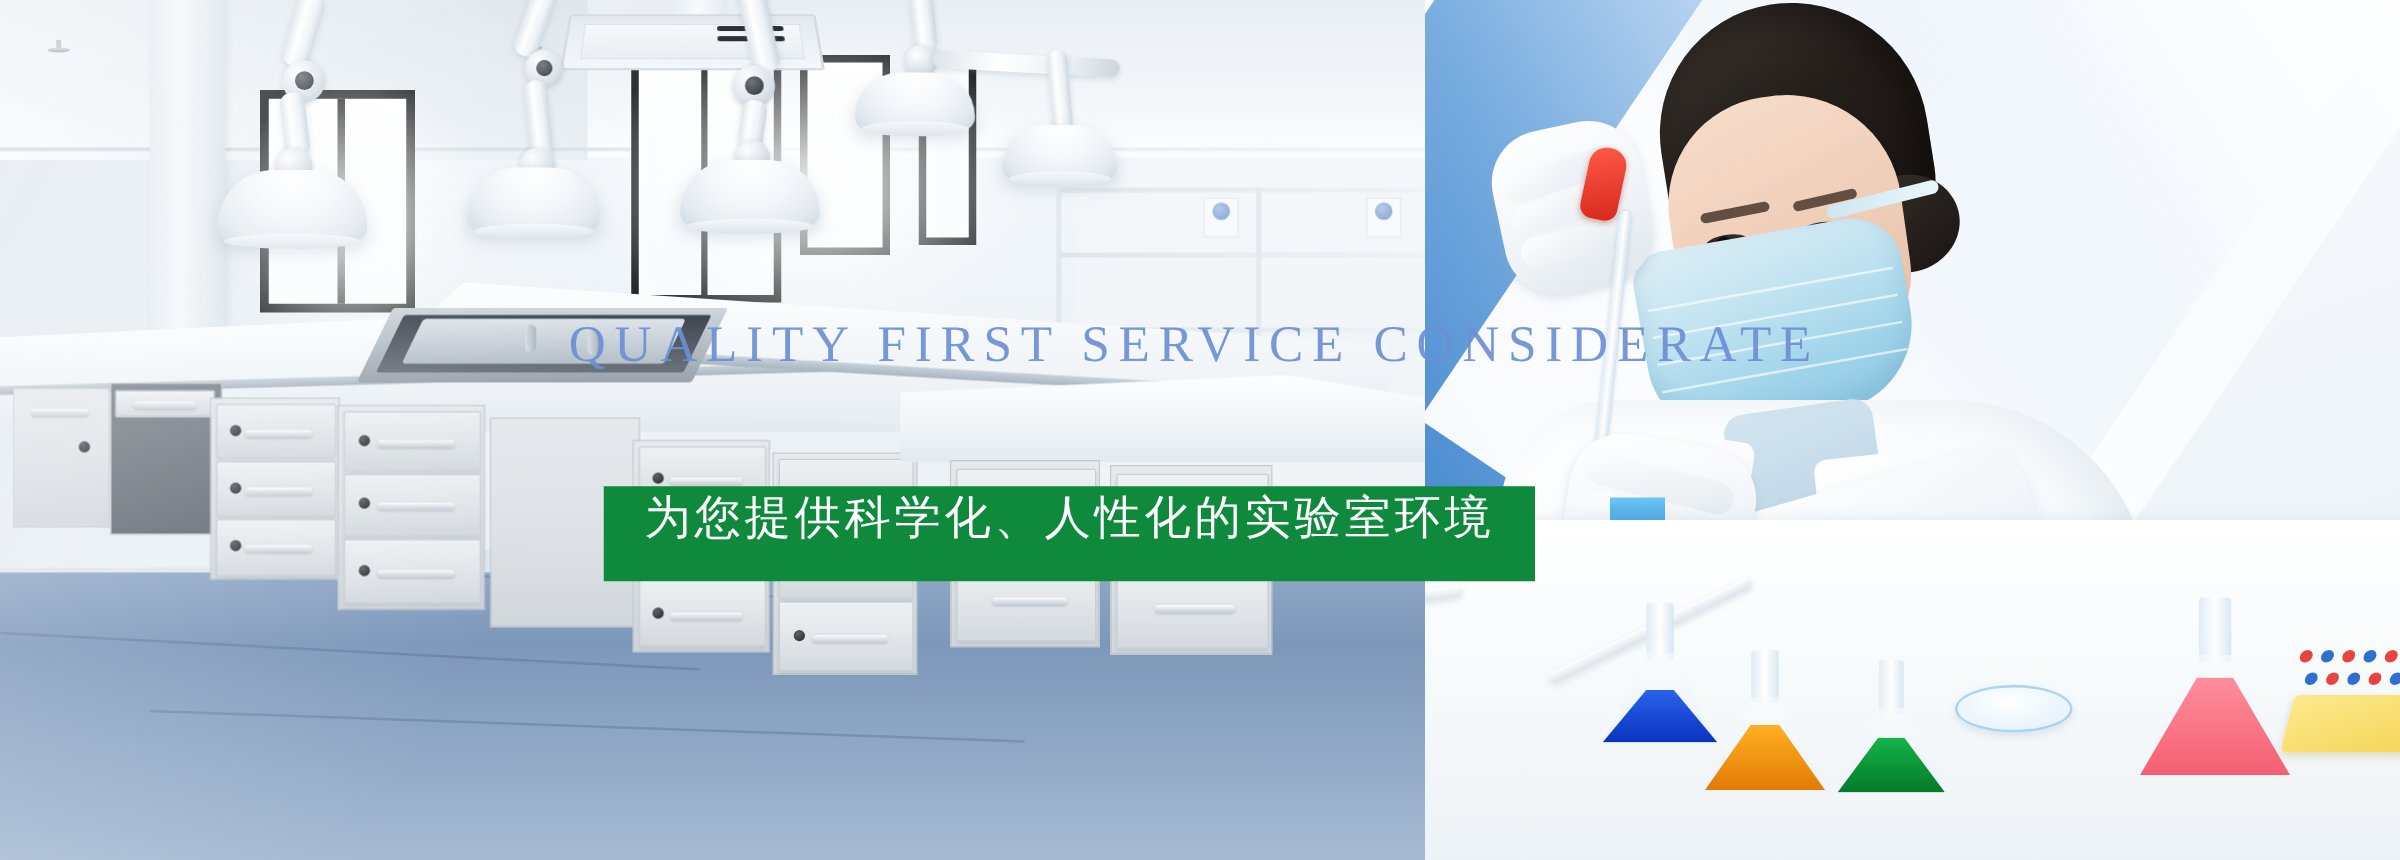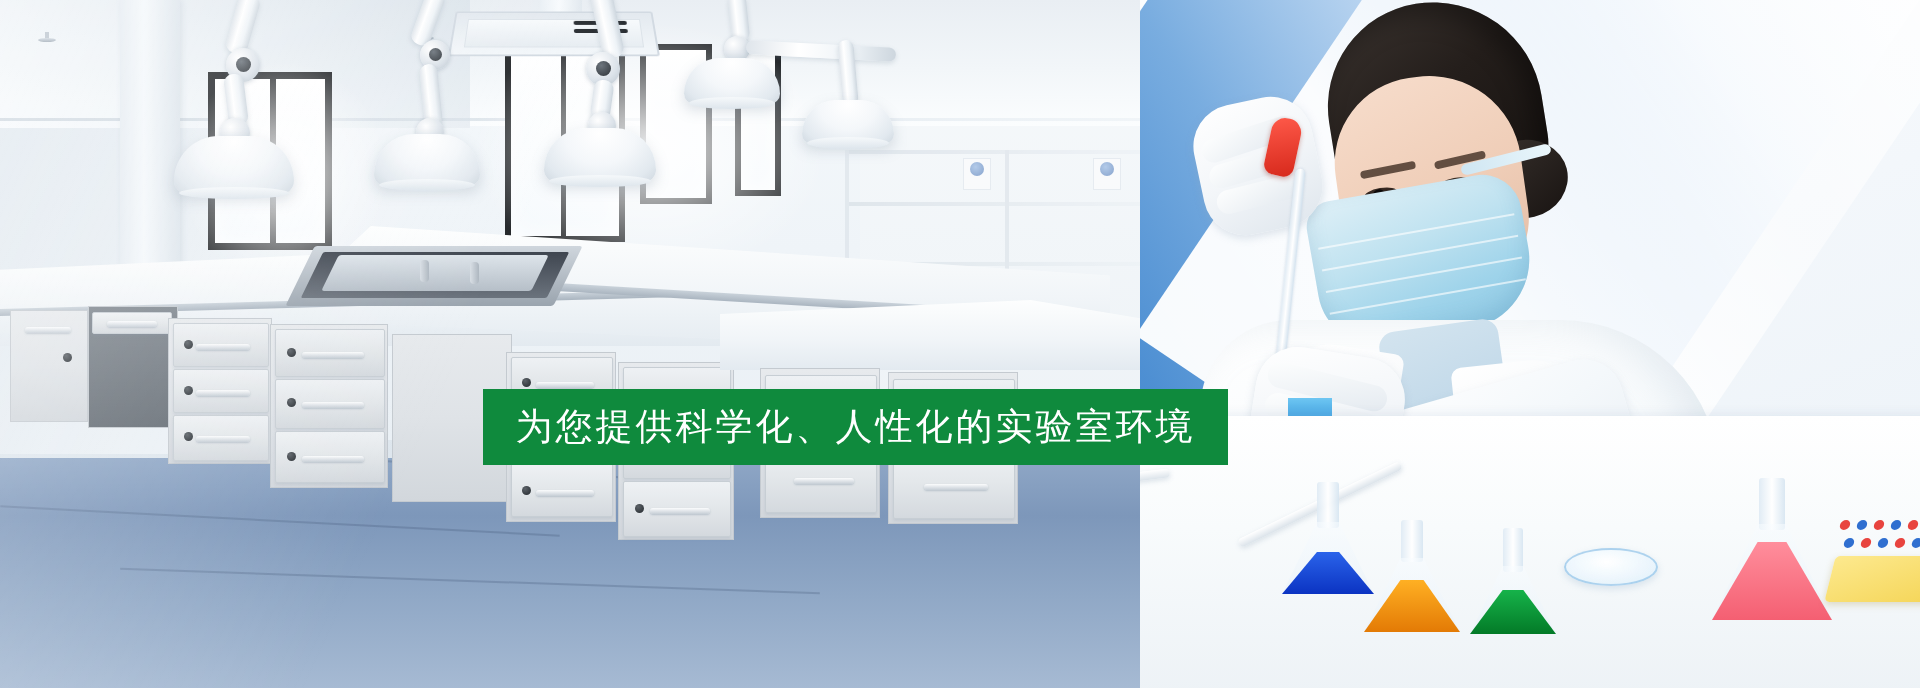--- a/index.html
+++ b/index.html
@@ -183,21 +183,21 @@
   
   .text-block{position:absolute;left:0;top:0;width:1920px;height:688px;pointer-events:none;}
   .eyebrow{position:absolute;left:455px;top:251px;
     font-family:"Liberation Serif","DejaVu Serif",serif;
     font-size:41px;letter-spacing:7px;color:#6d8fd4;white-space:nowrap;opacity:.92;}
   .headline{position:absolute;left:725px;top:304px;
     font-family:"DejaVu Sans","Liberation Sans",sans-serif;
     font-weight:bold;font-size:64px;letter-spacing:4px;color:#1b52c4;white-space:nowrap;
     text-shadow:0 2px 5px rgba(255,255,255,.55);}
   .greenbar{position:absolute;left:483px;top:389px;width:745px;height:76px;
-    background:#0f8a3d;display:flex;align-items:center;justify-content:center;}
+    background:#0f8a3d;display:flex;justify-content:center;}
   .greenbar span{font-family:"DejaVu Sans","Liberation Sans",sans-serif;
     font-size:37px;letter-spacing:3px;color:#ffffff;white-space:nowrap;}
   .gloss{position:absolute;left:0;top:0;width:1250px;height:688px;pointer-events:none;
     background:linear-gradient(115deg,rgba(255,255,255,.30) 0%,rgba(255,255,255,0) 40%);}
 </style>
 </head>
 <body>
 
 <div id="banner">
 
@@ -483,18 +483,19 @@
       <span class="well" style="background:#2f6fd0;"></span>
       <span class="well" style="background:#e8443f;"></span>
       <span class="well" style="background:#2f6fd0;"></span>
       <span class="well" style="background:#e8443f;"></span>
       <span class="well" style="background:#2f6fd0;"></span>
 
     </div>
   </div>
 
   <div class="text-block">
+    <div class="eyebrow">QUALITY FIRST SERVICE CONSIDERATE</div>
     <div class="greenbar">
       <span>为您提供科学化、人性化的实验室环境</span>
     </div>
   </div>
 
 </div>
 
 </body></html>

